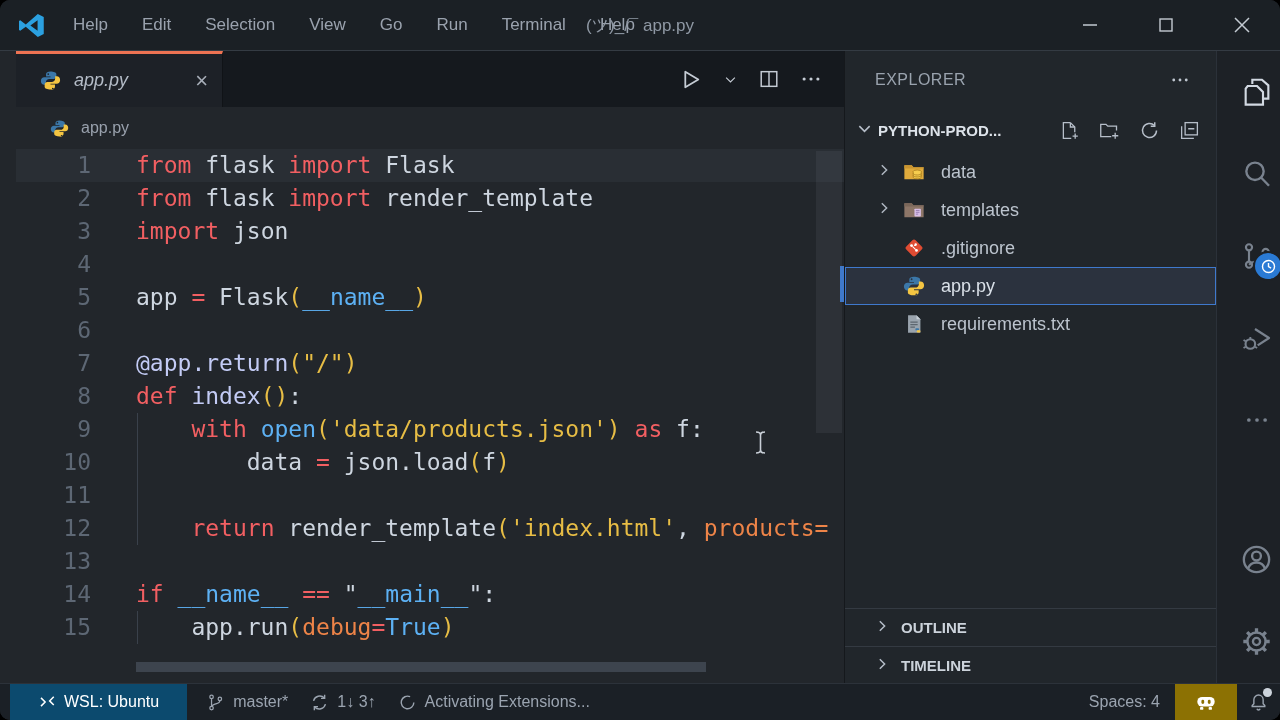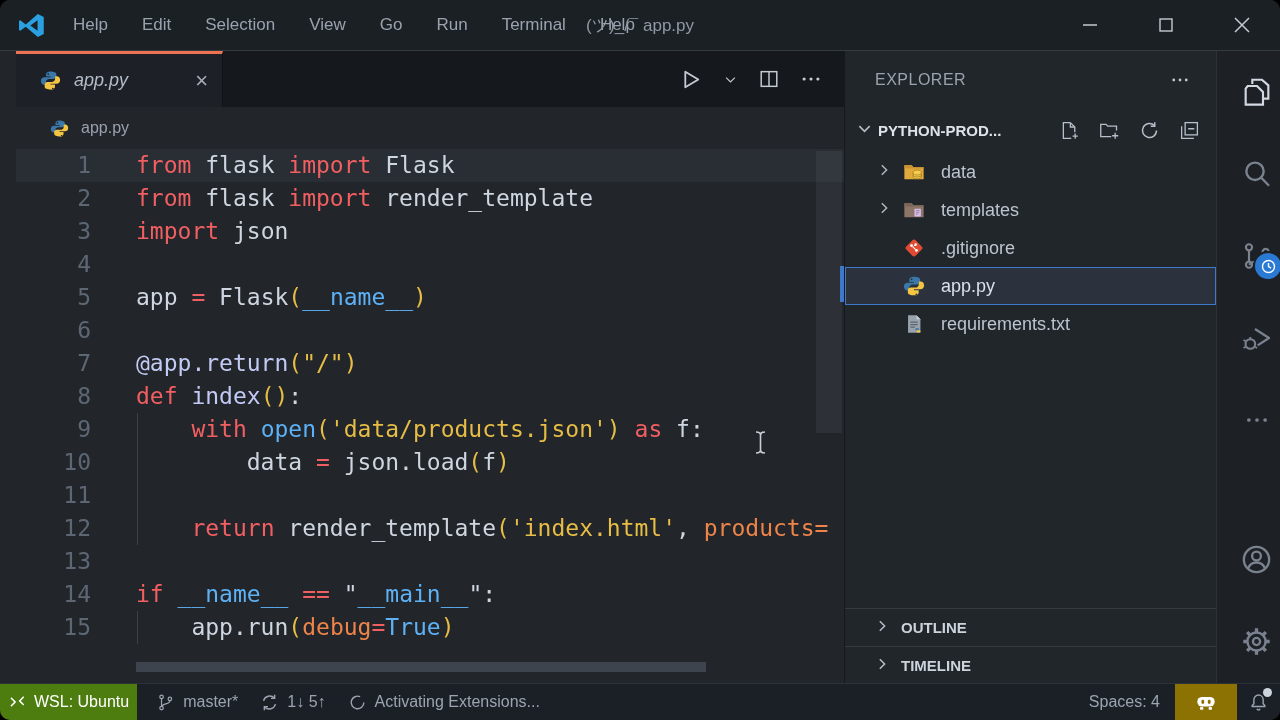--- a/index.html
+++ b/index.html
@@ -70,21 +70,21 @@
   .ab-item{height:82px;display:flex;align-items:center;justify-content:center;color:#79828e;position:relative;}
   .ab-item.active{color:#d2d9e2;}
   .ab-badge{position:absolute;right:13px;bottom:16px;width:26px;height:26px;border-radius:50%;background:#2a7ad4;
     display:flex;align-items:center;justify-content:center;border:2px solid #1d2126;box-sizing:content-box;}
   .ab-indicator{position:absolute;right:0;top:-2px;width:3px;height:124px;background:#e2644a;}
 
   
   .statusbar{position:absolute;left:0;bottom:0;width:1280px;height:36px;background:#1b2026;border-top:1px solid #2c323a;
     display:flex;align-items:center;color:#9ba4b0;font-size:16px;z-index:30;}
   .status-item{height:36px;display:flex;align-items:center;gap:8px;padding:0 11px;}
-  .status-item.remote{background:#4d7c0f;color:#ffffff;padding:0 8px;margin-right:8px;}
+  .status-item.remote{background:#0c4a6e;color:#ffffff;padding:0 28px;margin-right:8px;margin-left:10px;}
   .status-item.gold{background:#8c7103;width:40px;justify-content:center;margin-left:4px;}
   .status-right{margin-left:auto;display:flex;align-items:center;}
   .bell-wrap{position:relative;display:flex;align-items:center;}
   .bell-dot{position:absolute;right:-3px;top:-4px;width:9px;height:9px;border-radius:50%;background:#cdd4dc;}
   .icon{display:inline-flex;align-items:center;justify-content:center;}
 </style>
 </head>
 <body>
 
 <div class="window">
@@ -463,21 +463,21 @@
         </div>
         <div class="status-item">
           <span class="icon">
             <svg width="19" height="19" viewBox="0 0 24 24">
               <path d="M4.5 10a8 8 0 0 1 13.6-3.6" fill="none" stroke="currentColor" stroke-width="1.8"></path>
               <path d="M18.5 2.2v4.6h-4.6" fill="none" stroke="currentColor" stroke-width="1.8"></path>
               <path d="M19.5 14a8 8 0 0 1-13.6 3.6" fill="none" stroke="currentColor" stroke-width="1.8"></path>
               <path d="M5.5 21.8v-4.6h4.6" fill="none" stroke="currentColor" stroke-width="1.8"></path>
             </svg>
           </span>
-          <span>1↓ 5↑</span>
+          <span>1↓ 3↑</span>
         </div>
         <div class="status-item">
           <span class="icon">
             <svg width="19" height="19" viewBox="0 0 24 24">
               <path d="M20 12a8 8 0 1 1-4.7-7.3" fill="none" stroke="currentColor" stroke-width="1.8"></path>
             </svg>
           </span>
           <span>Activating Extensions...</span>
         </div>
       </div>

